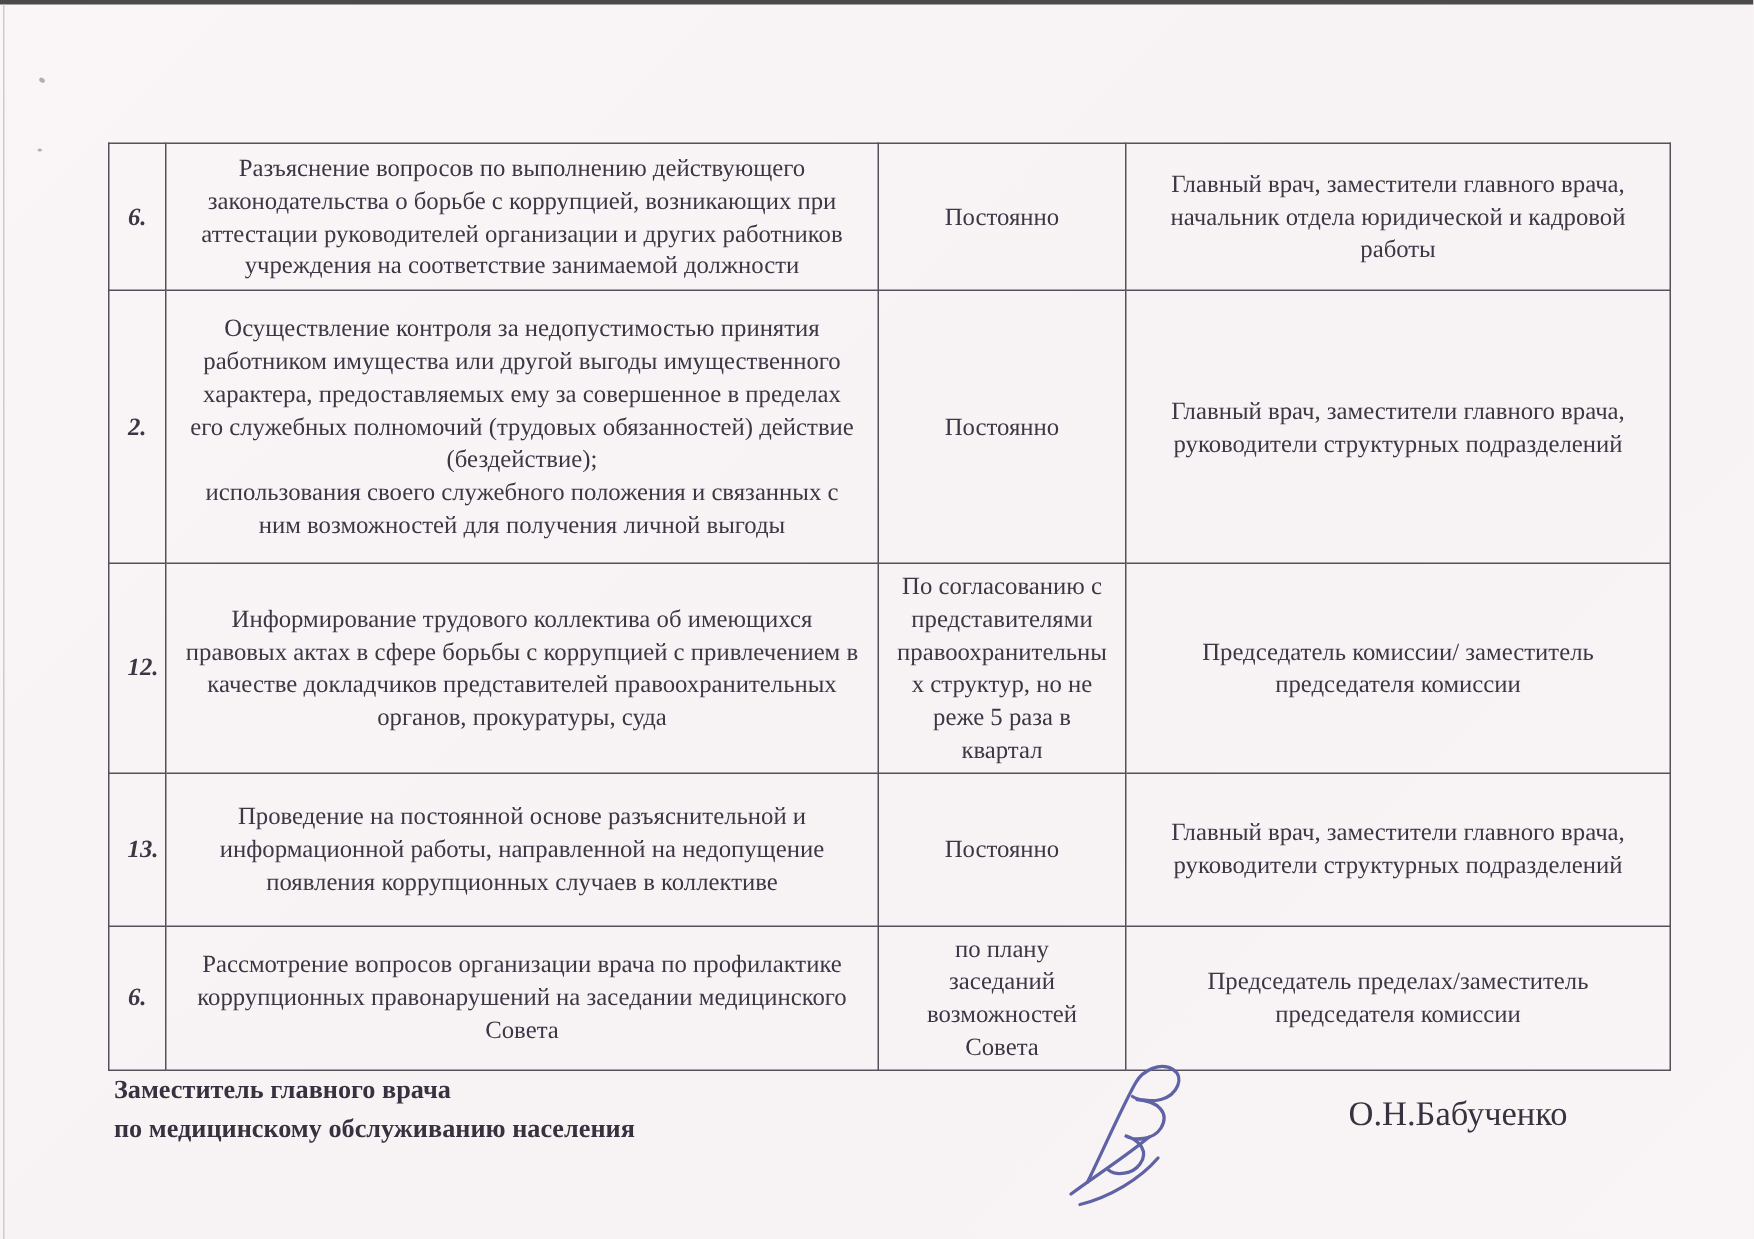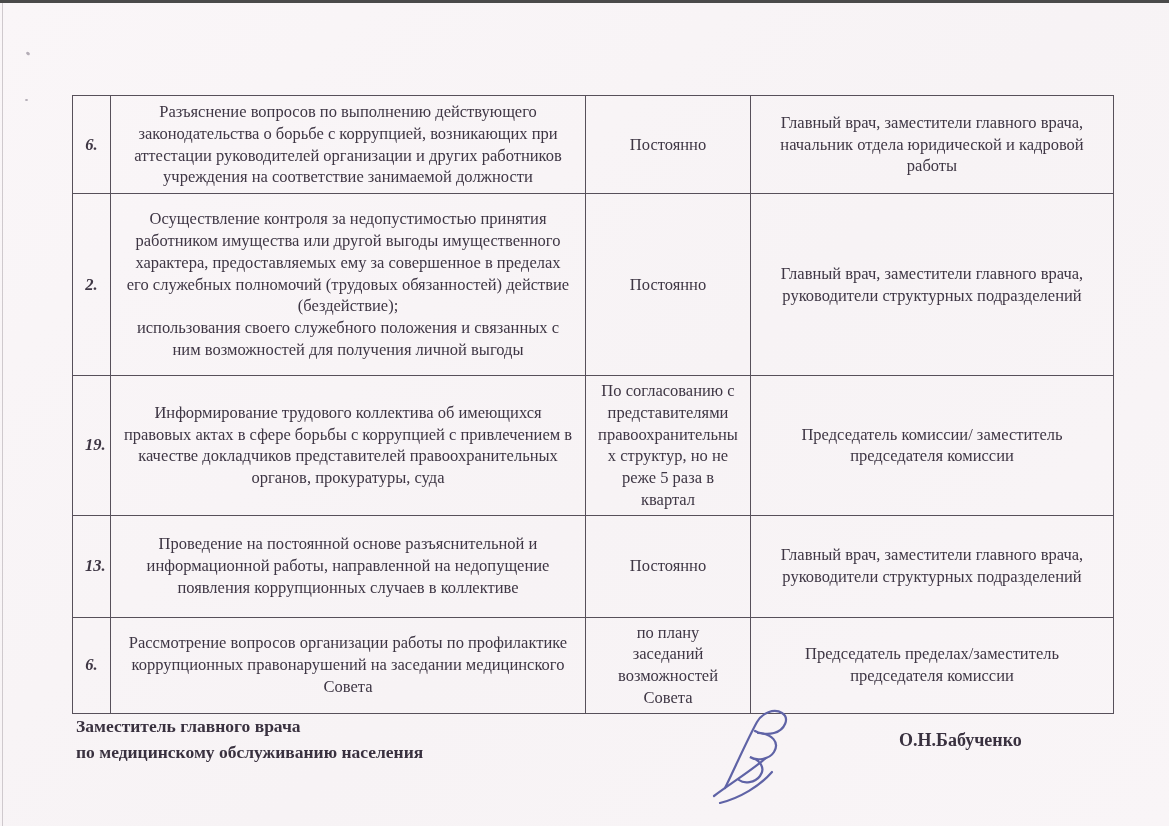--- a/index.html
+++ b/index.html
@@ -76,22 +76,22 @@
     font-weight: bold;
     font-size: 17.5px;
     line-height: 26px;
     color: #39313f;
     text-align: left;
   }
   .sig-name {
     position: absolute;
     left: 899px;
     top: 730px;
-    font-weight: bold;
-    font-size: 18px;
+    font-weight: normal;
+    font-size: 23px;
     color: #39313f;
   }
   .sig {
     position: absolute;
     left: 700px;
     top: 706px;
     width: 115px;
     height: 100px;
   }
   .sig path {
@@ -125,34 +125,34 @@
         <td class="c-rsp va-top">Главный врач, заместители главного врача, начальник отдела юридической и кадровой работы</td>
       </tr>
       <tr style="height:182px">
         <td class="c-num">2.</td>
         <td class="c-act">Осуществление контроля за недопустимостью принятия работником имущества или другой выгоды имущественного характера, предоставляемых ему за совершенное в пределах его служебных полномочий (трудовых обязанностей) действие (бездействие);
 использования своего служебного положения и связанных с ним возможностей для получения личной выгоды</td>
         <td class="c-frq va-top">Постоянно</td>
         <td class="c-rsp va-top">Главный врач, заместители главного врача, руководители структурных подразделений</td>
       </tr>
       <tr style="height:137px">
-        <td class="c-num">19.</td>
+        <td class="c-num">12.</td>
         <td class="c-act">Информирование трудового коллектива об имеющихся правовых актах в сфере борьбы с коррупцией с привлечением в качестве докладчиков представителей правоохранительных органов, прокуратуры, суда</td>
         <td class="c-frq">По согласованию с представителями правоохранительны х структур, но не реже 5 раза в квартал</td>
         <td class="c-rsp">Председатель комиссии/ заместитель председателя комиссии</td>
       </tr>
       <tr style="height:102px">
         <td class="c-num">13.</td>
         <td class="c-act">Проведение на постоянной основе разъяснительной и информационной работы, направленной на недопущение появления коррупционных случаев в коллективе</td>
         <td class="c-frq">Постоянно</td>
         <td class="c-rsp">Главный врач, заместители главного врача, руководители структурных подразделений</td>
       </tr>
       <tr style="height:93px">
         <td class="c-num">6.</td>
-        <td class="c-act">Рассмотрение вопросов организации работы по профилактике коррупционных правонарушений на заседании медицинского Совета</td>
+        <td class="c-act">Рассмотрение вопросов организации врача по профилактике коррупционных правонарушений на заседании медицинского Совета</td>
         <td class="c-frq">по плану
 заседаний
 возможностей
 Совета</td>
         <td class="c-rsp">Председатель пределах/заместитель председателя комиссии</td>
       </tr>
     </tbody>
   </table>
 
   <div class="sig-title">

